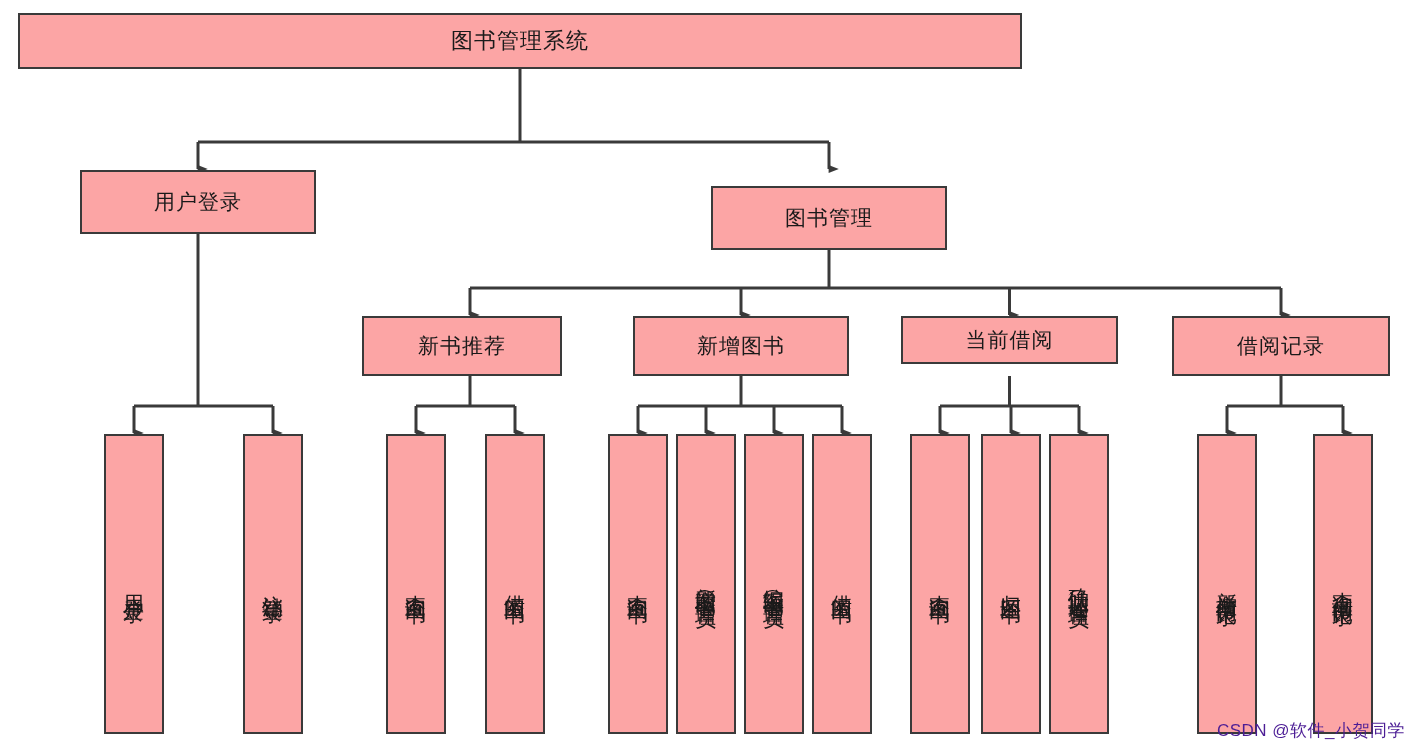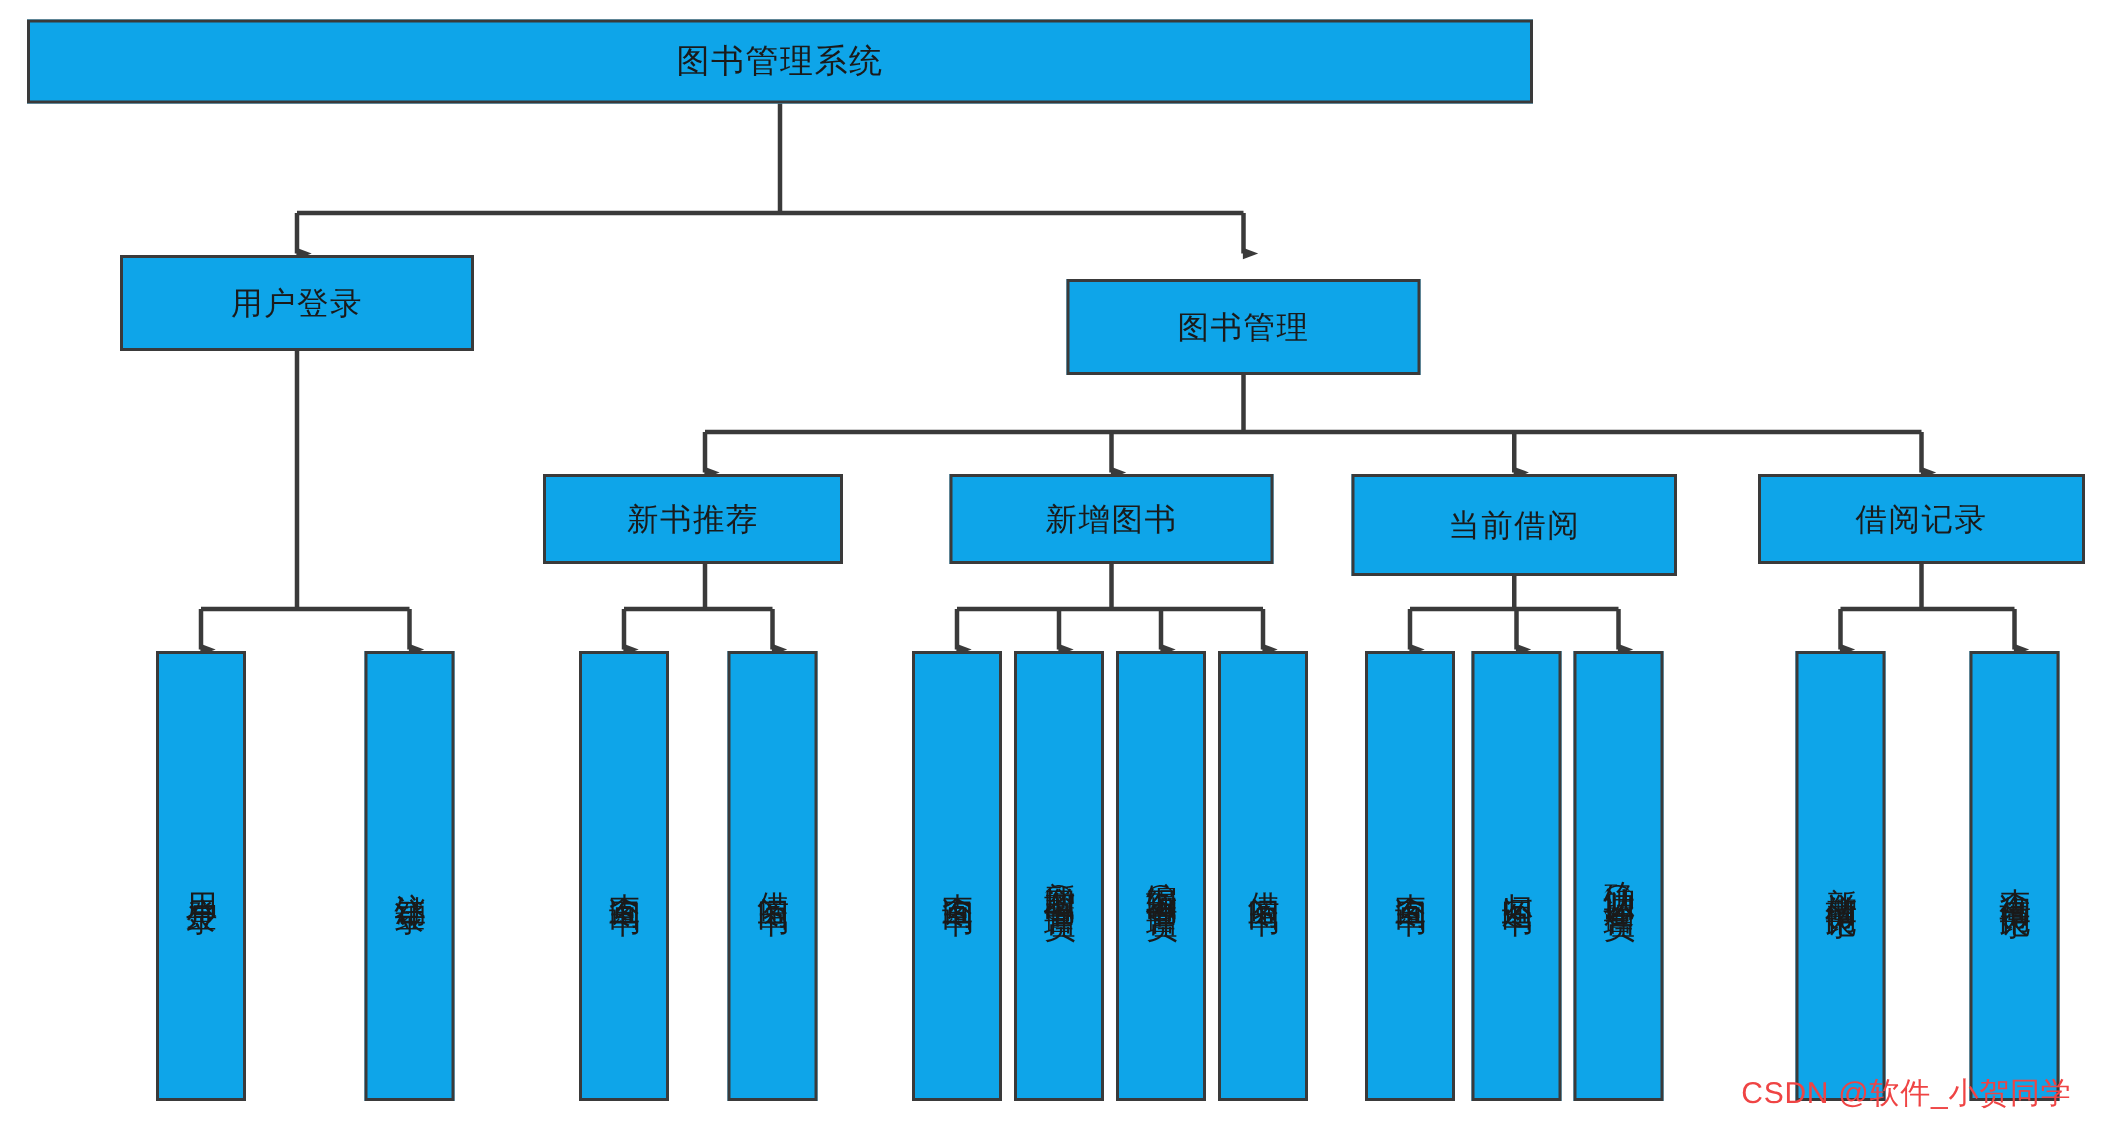--- a/index.html
+++ b/index.html
@@ -22,21 +22,21 @@
     left: 0;
     top: 0;
     width: 1405px;
     height: 747px;
     pointer-events: none;
   }
   .node {
     position: absolute;
     box-sizing: border-box;
     border: 2.5px solid #3a3a3a;
-    background: #0ea5e9;
+    background: #fca5a5;
     display: flex;
     align-items: center;
     justify-content: center;
     color: #1a1a1a;
   }
   .node.horiz {
     font-size: 21px;
     letter-spacing: 1px;
   }
   .node.root {
@@ -58,24 +58,24 @@
     display: block;
     text-align: center;
   }
   .node.leaf .lbl {
     writing-mode: vertical-rl;
     text-orientation: upright;
     white-space: nowrap;
   }
   #watermark {
     position: absolute;
-    right: 24px;
+    right: 0;
     bottom: 5px;
-    font-size: 20px;
-    color: #ef4444;
+    font-size: 17px;
+    color: #4c1d95;
     letter-spacing: 0.5px;
     white-space: nowrap;
     user-select: none;
   }
 </style>
 </head>
 <body>
 
 <div id="canvas">
 
@@ -131,21 +131,21 @@
       </div>
       <div class="node horiz" style="left: 711px; top: 170px; width: 236px; height: 64px; margin-top: 16px;">
         <span class="lbl">图书管理</span>
       </div>
       <div class="node horiz" style="left: 362px; top: 316px; width: 200px; height: 60px;">
         <span class="lbl">新书推荐</span>
       </div>
       <div class="node horiz" style="left: 633px; top: 316px; width: 216px; height: 60px;">
         <span class="lbl">新增图书</span>
       </div>
-      <div class="node horiz" style="left: 901px; top: 316px; width: 217px; height: 68px; justify-content: center;">
+      <div class="node horiz" style="left: 901px; top: 316px; width: 217px; height: 48px; justify-content: center;">
         <span class="lbl">当前借阅</span>
       </div>
       <div class="node horiz" style="left: 1172px; top: 316px; width: 218px; height: 60px;">
         <span class="lbl">借阅记录</span>
       </div>
       <div class="node leaf" style="left: 104px; top: 434px; width: 60px; height: 300px;">
         <span class="lbl">用户登录</span>
       </div>
       <div class="node leaf" style="left: 243px; top: 434px; width: 60px; height: 300px;">
         <span class="lbl">注销登录</span>

